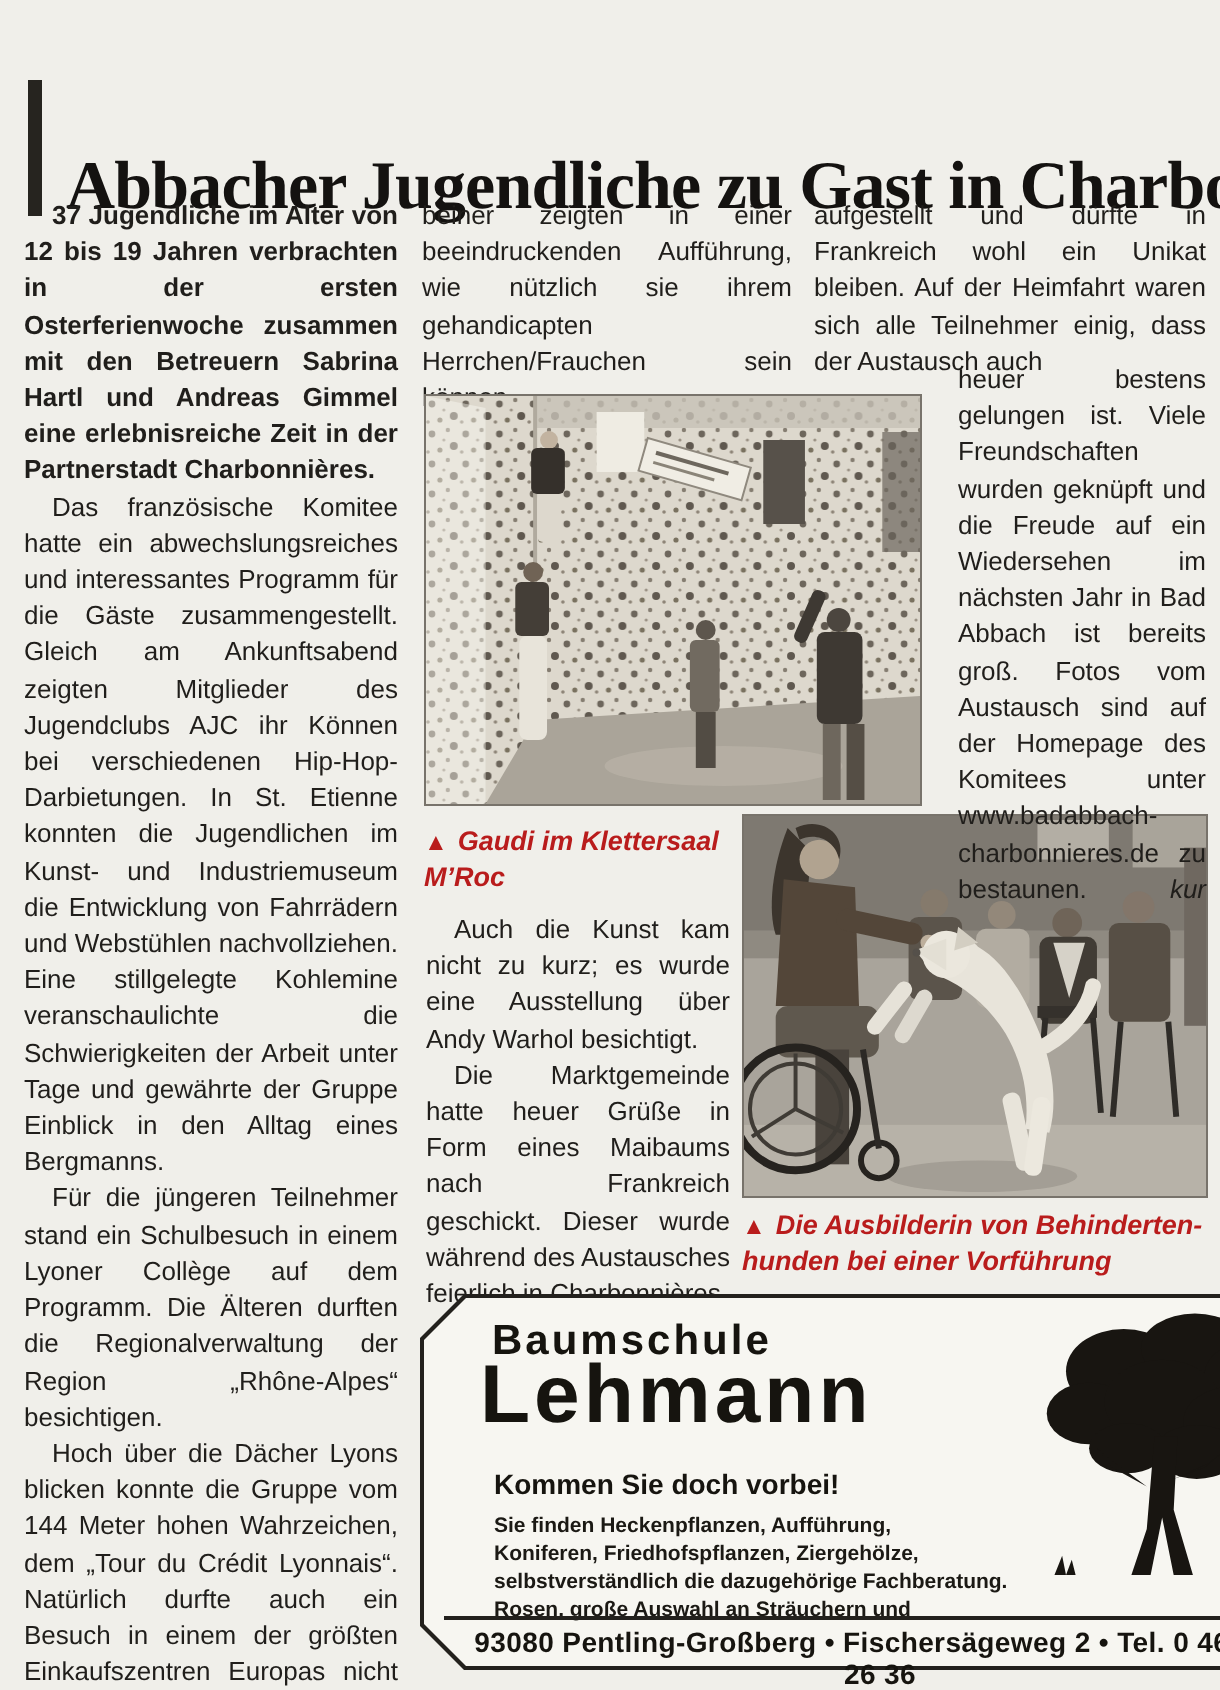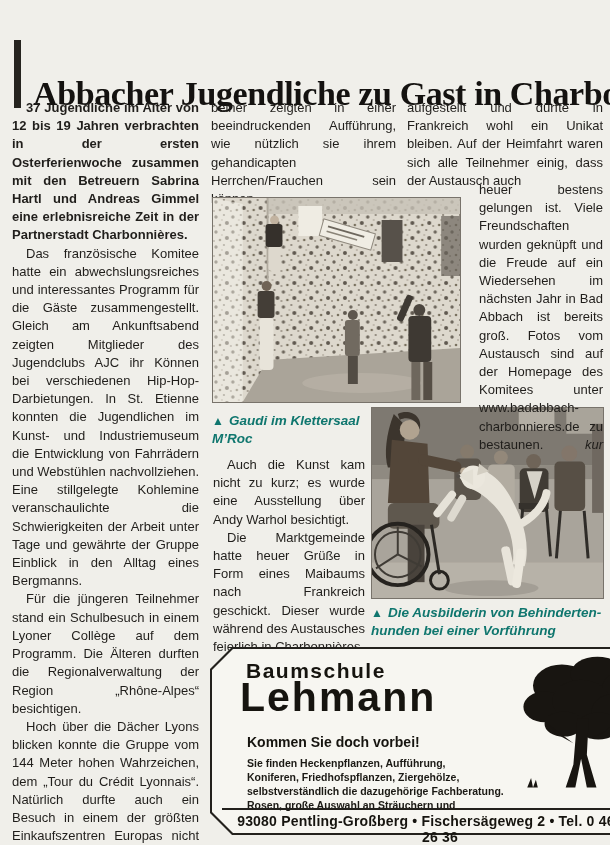--- a/index.html
+++ b/index.html
@@ -26,21 +26,21 @@
   .col3a{position:absolute;left:407px;top:99px;width:196px;}
   .col3b{position:absolute;left:479px;top:181px;width:124px;}
   .byline{float:right;font-style:italic;}
   
   .photo{position:absolute;border:1px solid #78736b;box-sizing:border-box;background:#cfcac0;}
   .photo svg{display:block;width:100%;height:100%;}
   .photo1{left:212px;top:197px;width:249px;height:206px;}
   .photo2{left:371px;top:407px;width:233px;height:192px;}
   .caption{
     position:absolute;font-weight:bold;font-style:italic;
-    font-size:13.5px;line-height:18px;color:#0f766e;
+    font-size:13.5px;line-height:18px;color:#b91c1c;
   }
   .caption1{left:212px;top:412px;width:182px;}
   .caption2{left:371px;top:604px;width:233px;}
   .caption .tri{font-style:normal;margin-right:5px;font-size:12px;}
   
   .ad{position:absolute;left:210px;top:647px;width:460px;height:188px;}
   .ad-border{
     position:absolute;inset:0;background:#23211d;
     clip-path:polygon(22px 0,calc(100% - 22px) 0,100% 22px,100% calc(100% - 22px),
       calc(100% - 22px) 100%,22px 100%,0 calc(100% - 22px),0 22px);

